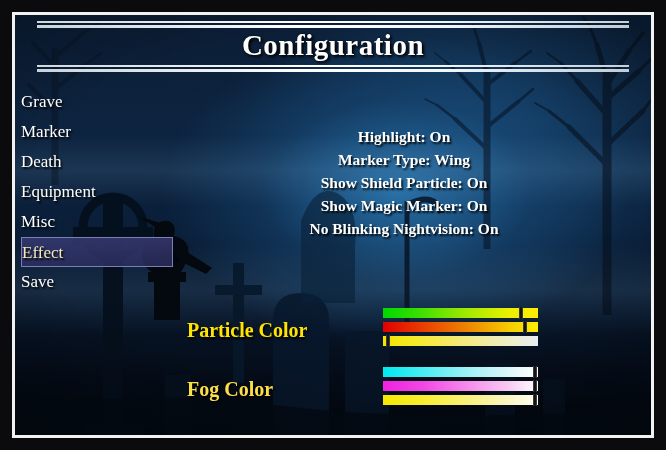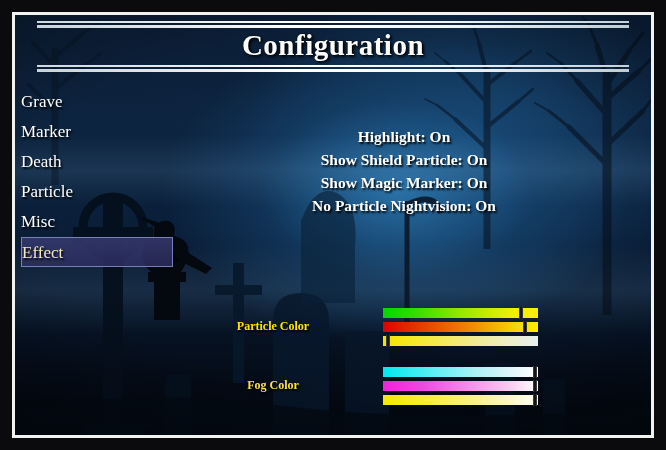--- a/index.html
+++ b/index.html
@@ -134,24 +134,23 @@
     position:absolute;
     left:160px;
     width:420px;
     height:44px;
   }
   #group-particle { top:293px; }
   #group-fog      { top:352px; }
 
   .color-label {
     position:absolute;
-    left:0; top:11px;
+    left:12px; top:11px;
     width:196px;
-    text-align:center;
-    font-size:12px;
+    font-size:20px;
     font-weight:bold;
     text-shadow:1.5px 1.5px 2px rgba(0,0,0,0.95);
     cursor:pointer;
     white-space:nowrap;
   }
   .color-label.active { color:#ffe400; }
   .color-label.idle   { color:#fde047; }
 
   .bars {
     position:absolute;
@@ -293,45 +292,52 @@
       <div class="menu-item">
         <span>Grave</span>
       </div>
       <div class="menu-item">
         <span>Marker</span>
       </div>
       <div class="menu-item">
         <span>Death</span>
       </div>
       <div class="menu-item">
-        <span>Particle</span>
+        <span>Equipment</span>
       </div>
       <div class="menu-item">
         <span>Misc</span>
       </div>
       <div class="menu-item selected">
         <span>Effect</span>
       </div>
+      <div class="menu-item">
+        <span>Save</span>
+      </div>
     </div>
 
     <div id="settings">
       <div class="setting-row">
         <span>Highlight: </span>
         <span class="sv">On</span>
       </div>
       <div class="setting-row">
+        <span>Marker Type: </span>
+        <span class="sv">Wing</span>
+      </div>
+      <div class="setting-row">
         <span>Show Shield Particle: </span>
         <span class="sv">On</span>
       </div>
       <div class="setting-row">
         <span>Show Magic Marker: </span>
         <span class="sv">On</span>
       </div>
       <div class="setting-row">
-        <span>No Particle Nightvision: </span>
+        <span>No Blinking Nightvision: </span>
         <span class="sv">On</span>
       </div>
     </div>
 
     <div class="color-group" id="group-particle">
       <div class="color-label active">Particle Color</div>
       <div class="bars">
         <div class="bar">
           <div class="fillbar g-green-yellow"></div>
           <div class="knob" style="left:88%;"></div>

